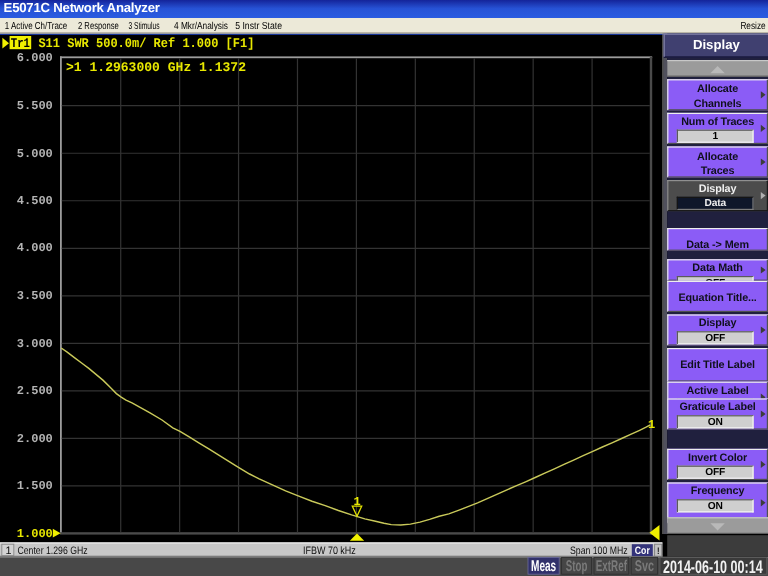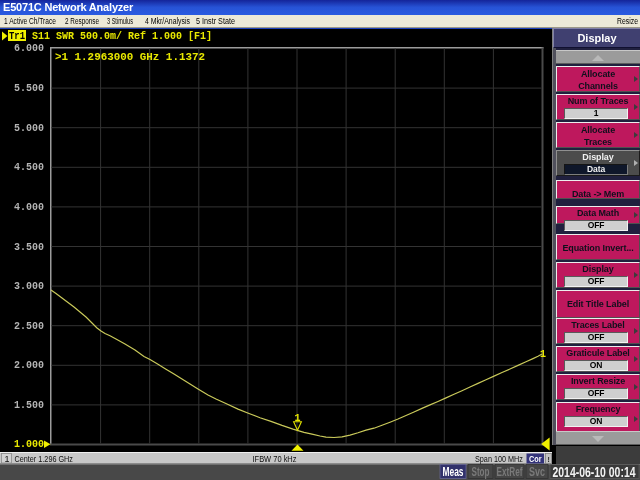--- a/index.html
+++ b/index.html
@@ -1,18 +1,18 @@
 <!DOCTYPE html>
 <html><head><meta charset="utf-8"><style>
 *{margin:0;padding:0;box-sizing:border-box}
 html,body{width:640px;height:480px;background:#000;overflow:hidden;font-family:"Liberation Sans",sans-serif}
 #titlebar{position:absolute;left:0;top:0;width:640px;height:29px;background:linear-gradient(180deg,#14249a 0%,#2753d6 25%,#2a5ce2 55%,#1c40ba 100%);color:#fff;font:bold 11px "Liberation Sans",sans-serif;line-height:14px;padding-left:3px;letter-spacing:-0.2px}
 #menubar{position:absolute;left:0;top:15px;width:640px;height:13px;background:#ece9d8;border-bottom:1px solid #9a9787}
 #gfx{position:absolute;left:0;top:0;width:640px;height:480px}
-.btn{position:absolute;left:556px;width:84px;background:#be185d;border-top:1px solid #ededed;border-left:1px solid #ededed;border-right:1px solid #505050;border-bottom:1px solid #505050;color:#10101c;font:bold 9px "Liberation Sans",sans-serif;text-align:center;letter-spacing:-0.1px}
+.btn{position:absolute;left:556px;width:84px;background:#8b5cf6;border-top:1px solid #ededed;border-left:1px solid #ededed;border-right:1px solid #505050;border-bottom:1px solid #505050;color:#10101c;font:bold 9px "Liberation Sans",sans-serif;text-align:center;letter-spacing:-0.1px}
 .btn .lbl{margin-top:1px;line-height:11px}
 .btn .lbl2{line-height:12px;padding-top:1px}
 .vbox{position:absolute;left:7px;top:13px;width:64px;height:11px;background:#cfcfcf;border-top:1px solid #5a5a5a;border-left:1px solid #5a5a5a;border-right:1px solid #f2f2f2;border-bottom:1px solid #f2f2f2;font:bold 8.5px "Liberation Sans",sans-serif;line-height:9.5px;color:#000;text-align:center}
 .btn.dark{background:#4c4c4c;border-top-color:#909090;border-left-color:#909090;border-right-color:#1a1a1a;border-bottom-color:#1a1a1a;color:#f0f0f0}
 .btn.dark .vbox{background:#0f172a;border-top-color:#151515;border-left-color:#151515;border-right-color:#7d7d7d;border-bottom-color:#7d7d7d;color:#f0f0f0}
 .arr{position:absolute;right:1px;top:50%;margin-top:-3px;width:0;height:0;border-top:3px solid transparent;border-bottom:3px solid transparent;border-left:4px solid #3c3c3c}
 .strip{position:absolute;left:556px;width:84px;height:14px;background:#9b9b9b;border-top:1px solid #c8c8c8;border-bottom:1px solid #5c5c5c}
 .tri{position:absolute;left:50%;margin-left:-6px;width:0;height:0;border-left:6px solid transparent;border-right:6px solid transparent}
 </style></head><body>
 <div id="titlebar">E5071C Network Analyzer</div>
@@ -129,51 +129,51 @@
   </div>
 <div class="btn" style="top:122px;height:26px">
     <div class="lbl2">Allocate<br>Traces</div>
     <div class="arr"></div>
   </div>
 <div class="btn dark" style="top:150px;height:26px">
     <div class="lbl">Display</div>
     <div class="vbox">Data</div>
     <div class="arr" style="border-left-color:#b0b0b0"></div>
   </div>
-<div class="btn" style="top:180px;height:19px">
+<div class="btn" style="top:190px;height:19px">
     <div class="lbl" style="line-height:24px">Data -&gt; Mem</div>
   </div>
-<div class="btn" style="top:206px;height:18px">
+<div class="btn" style="top:216px;height:18px">
     <div class="lbl">Data Math</div>
     <div class="vbox">OFF</div>
     <div class="arr"></div>
   </div>
 <div class="btn" style="top:234px;height:26px">
-    <div class="lbl" style="line-height:24px">Equation Invert...</div>
+    <div class="lbl" style="line-height:24px">Equation Title...</div>
   </div>
 <div class="btn" style="top:262px;height:26px">
     <div class="lbl">Display</div>
     <div class="vbox">OFF</div>
     <div class="arr"></div>
   </div>
 <div class="btn" style="top:290px;height:28px">
     <div class="lbl" style="line-height:24px">Edit Title Label</div>
   </div>
 <div class="btn" style="top:318px;height:26px">
-    <div class="lbl">Traces Label</div>
+    <div class="lbl">Active Label</div>
     <div class="vbox">OFF</div>
     <div class="arr"></div>
   </div>
-<div class="btn" style="top:346px;height:26px">
+<div class="btn" style="top:332px;height:26px">
     <div class="lbl">Graticule Label</div>
     <div class="vbox">ON</div>
     <div class="arr"></div>
   </div>
 <div class="btn" style="top:374px;height:26px">
-    <div class="lbl">Invert Resize</div>
+    <div class="lbl">Invert Color</div>
     <div class="vbox">OFF</div>
     <div class="arr"></div>
   </div>
 <div class="btn" style="top:402px;height:34px">
     <div class="lbl">Frequency</div>
     <div class="vbox">ON</div>
     <div class="arr"></div>
   </div>
 <div class="strip" style="top:431px">
     <div class="tri" style="top:4px;border-top:6px solid #b9b9b9"></div>

